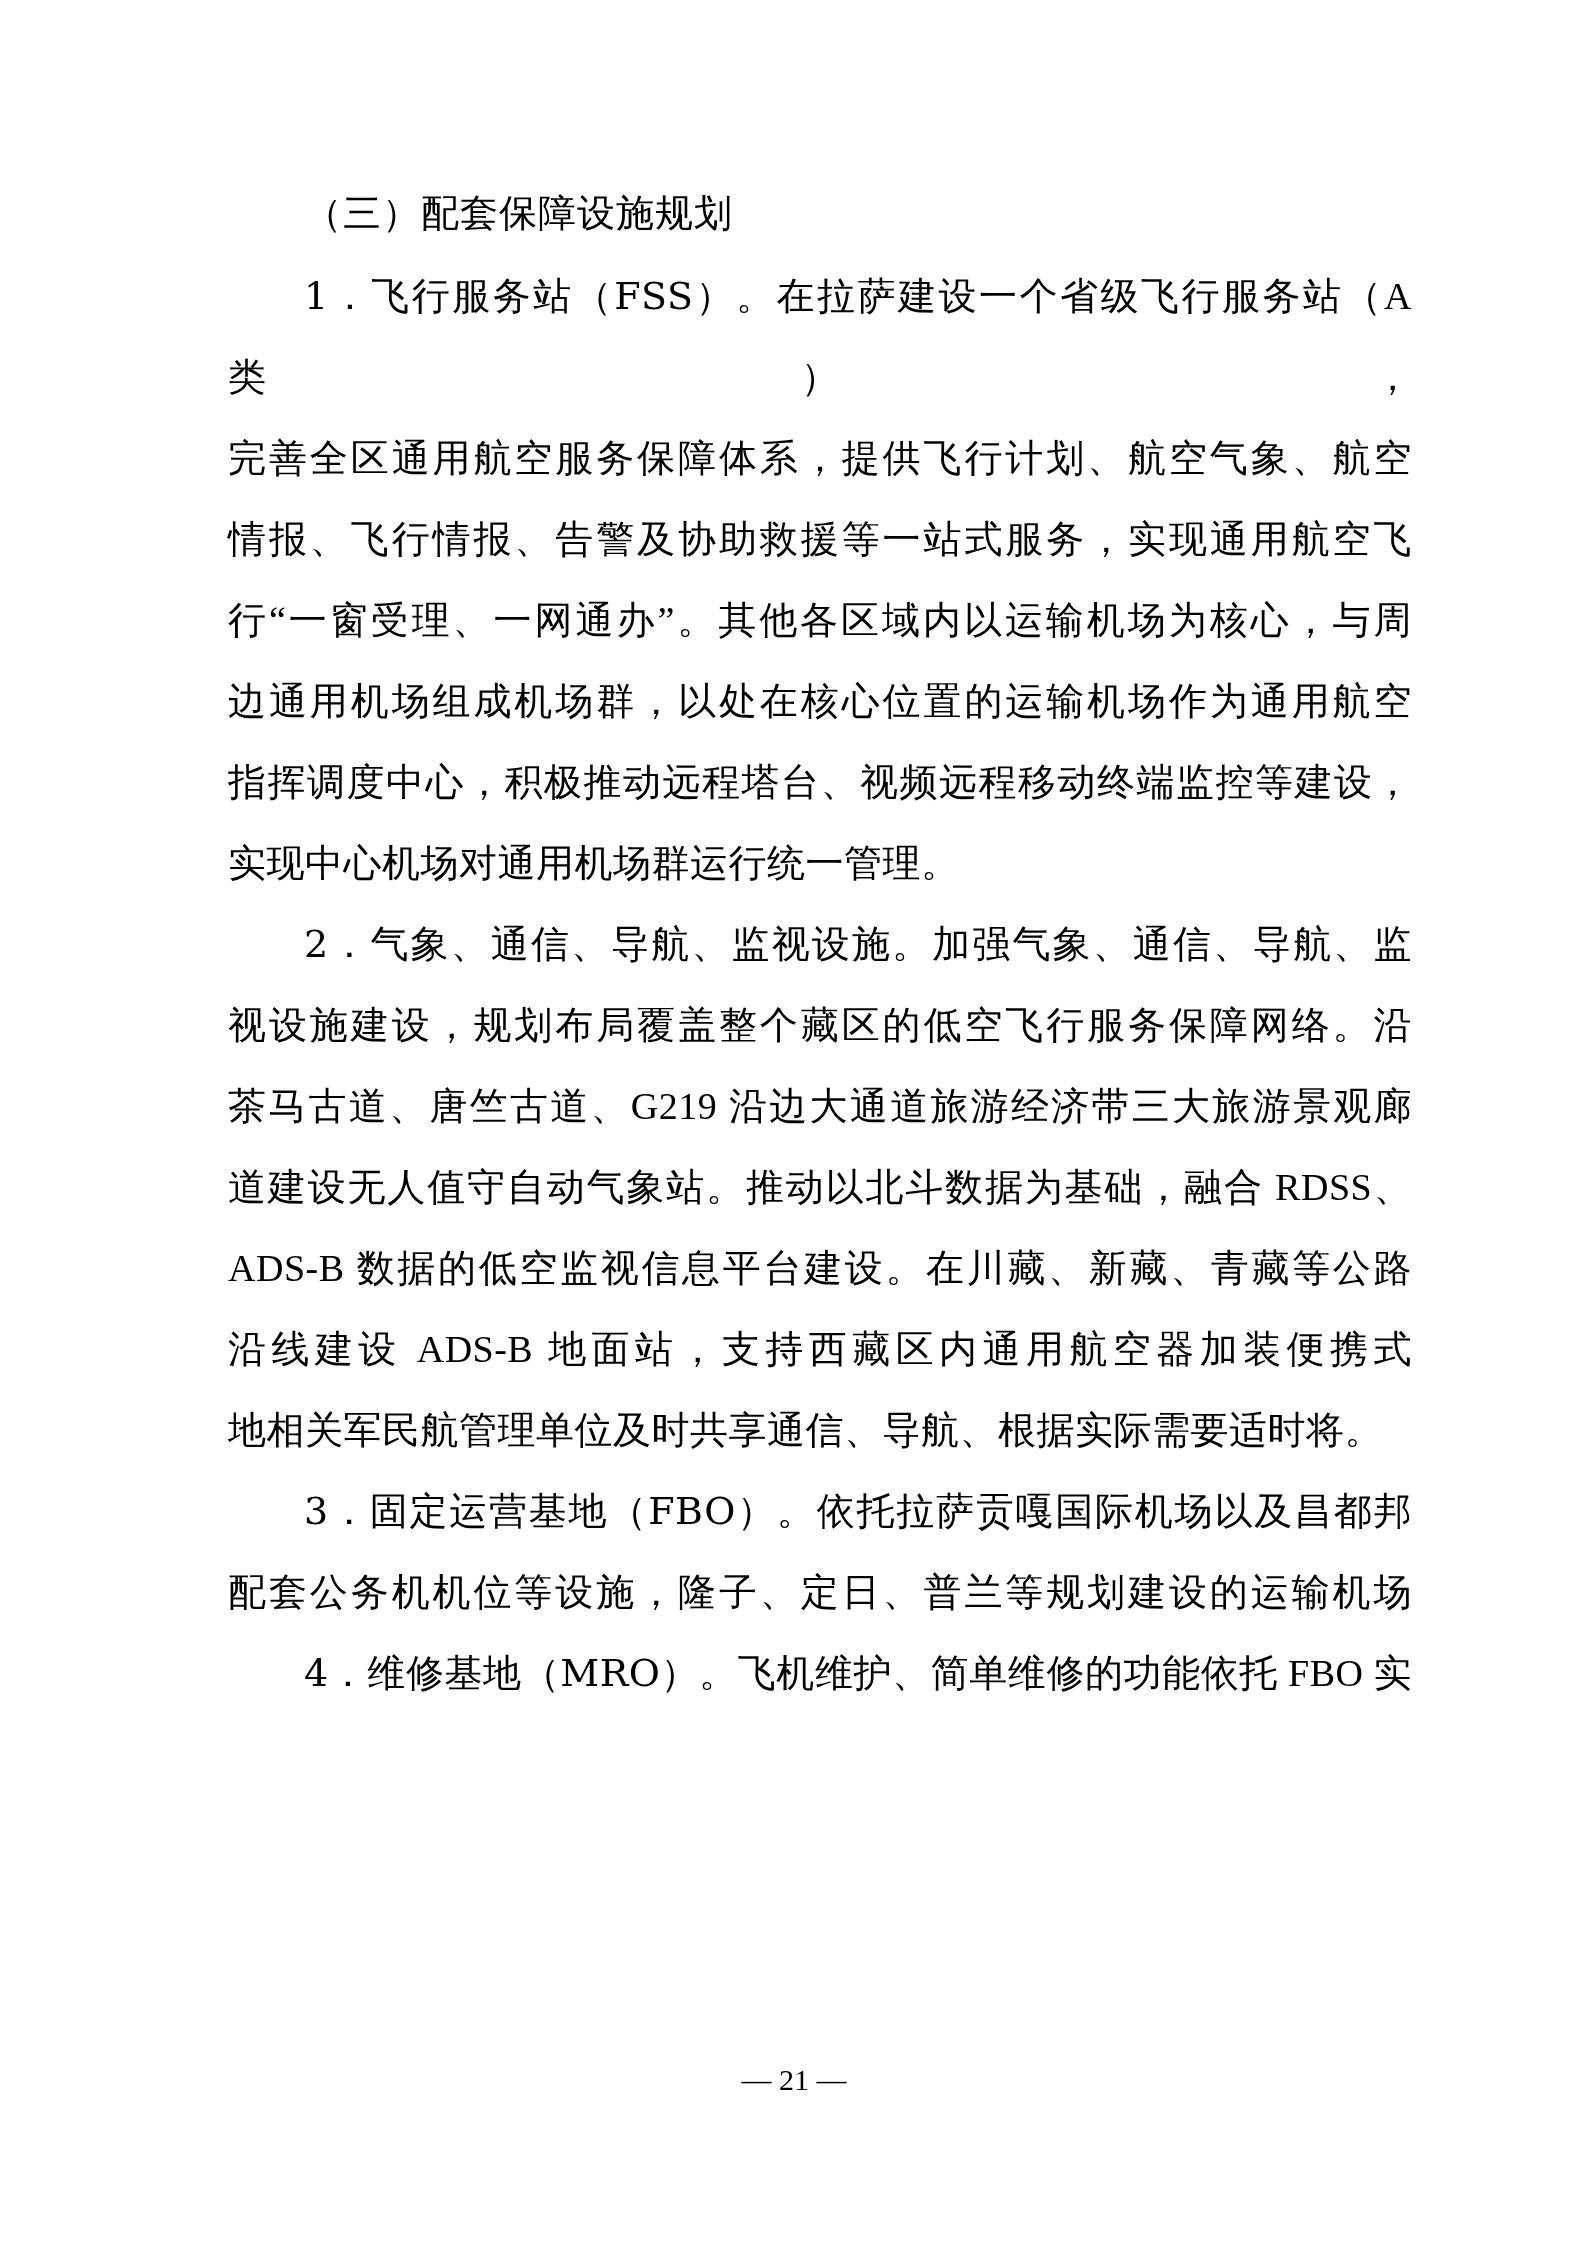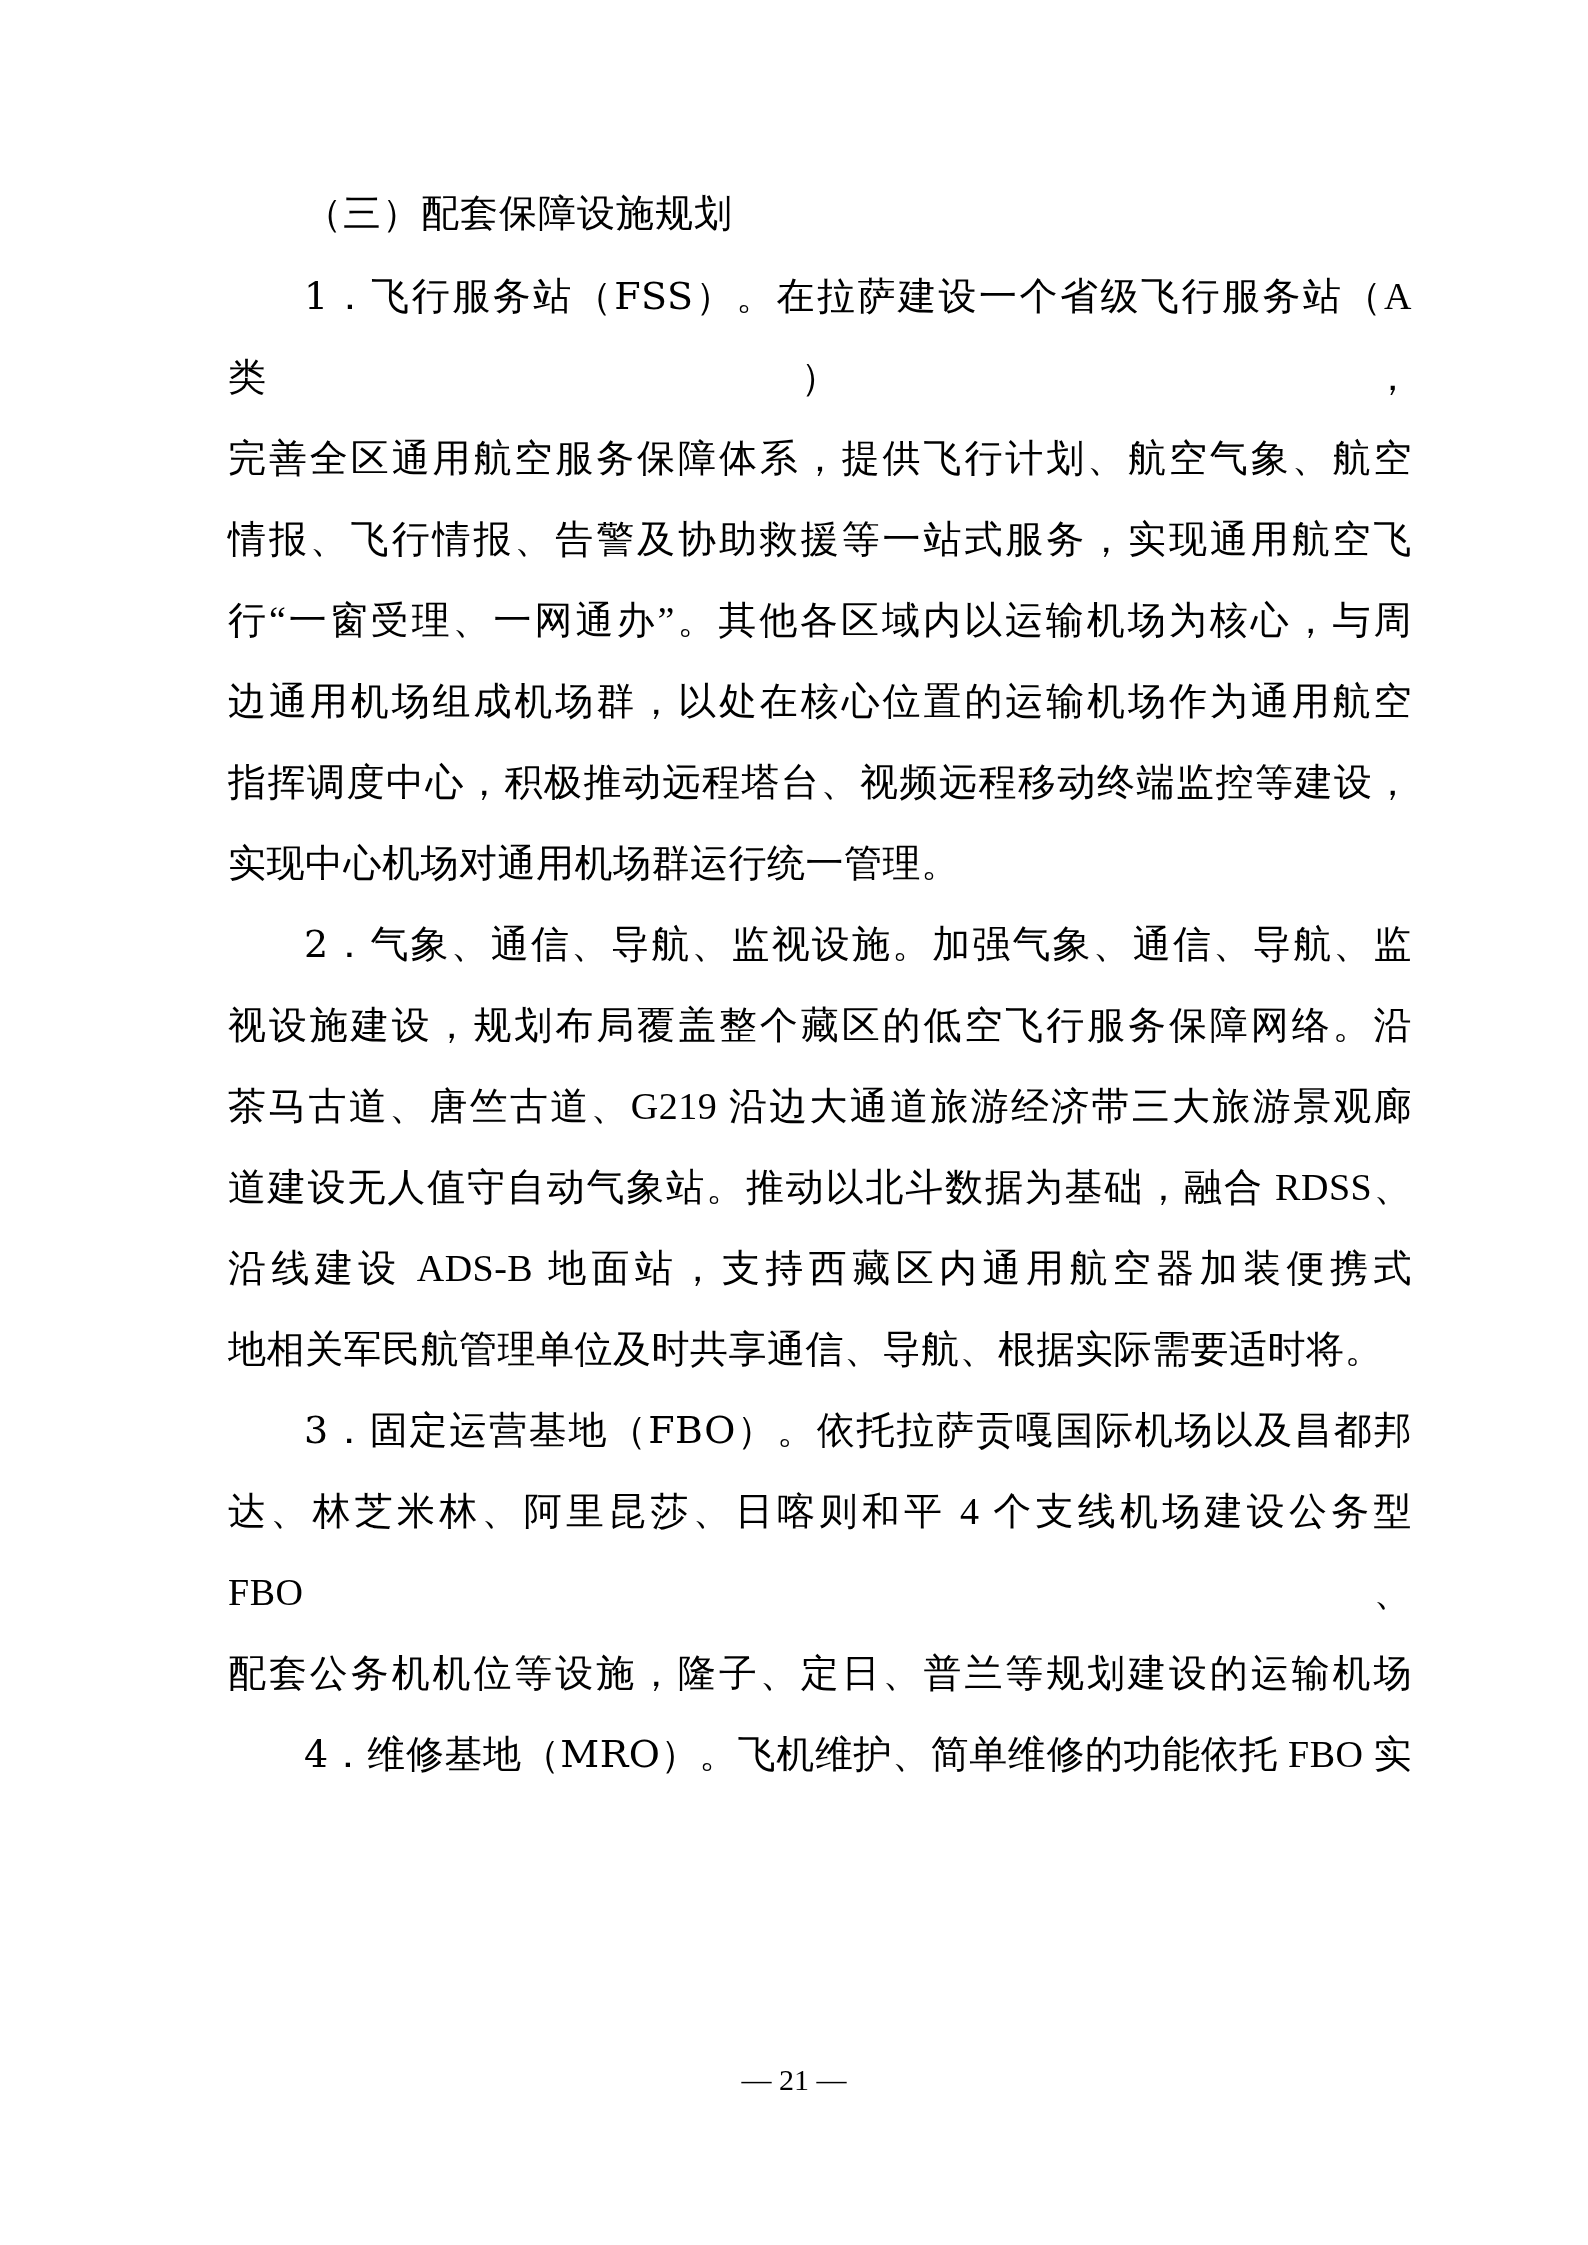--- a/index.html
+++ b/index.html
@@ -79,25 +79,25 @@
     <div class="line"><span>情报、飞行情报、告警及协助救援等一站式服务，实现通用航空飞</span></div>
     <div class="line"><span>行“一窗受理、一网通办”。其他各区域内以运输机场为核心，与周</span></div>
     <div class="line"><span>边通用机场组成机场群，以处在核心位置的运输机场作为通用航空</span></div>
     <div class="line"><span>指挥调度中心，积极推动远程塔台、视频远程移动终端监控等建设，</span></div>
     <div class="line plast"><span>实现中心机场对通用机场群运行统一管理。</span></div>
 
     <div class="line indent"><span class="kai">2．气象、通信、导航、监视设施。</span><span>加强气象、通信、导航、监</span></div>
     <div class="line"><span>视设施建设，规划布局覆盖整个藏区的低空飞行服务保障网络。沿</span></div>
     <div class="line"><span>茶马古道、唐竺古道、G219 沿边大通道旅游经济带三大旅游景观廊</span></div>
     <div class="line"><span>道建设无人值守自动气象站。推动以北斗数据为基础，融合 RDSS、</span></div>
+    <div class="line"><span>ADS-B 数据的低空监视信息平台建设。在川藏、新藏、青藏等公路</span></div>
     <div class="line"><span>沿线建设 ADS-B 地面站，支持西藏区内通用航空器加装便携式</span></div>
     <div class="line plast"><span>地相关军民航管理单位及时共享通信、导航、根据实际需要适时将。</span></div>
 
     <div class="line indent"><span class="kai">3．固定运营基地（FBO）。</span><span>依托拉萨贡嘎国际机场以及昌都邦</span></div>
-    <div class="line"><span>达、林芝米林、阿里昆莎、日喀则和平 4 个支线机场建设公务型 FBO、</span></div>
     <div class="line"><span>配套公务机机位等设施，隆子、定日、普兰等规划建设的运输机场</span></div>
 
     <div class="line indent"><span class="kai">4．维修基地（MRO）。</span><span>飞机维护、简单维修的功能依托 FBO 实</span></div>
 
   </div>
 
   <div class="footer">— 21 —</div>
 </div>
 
 </body></html>

